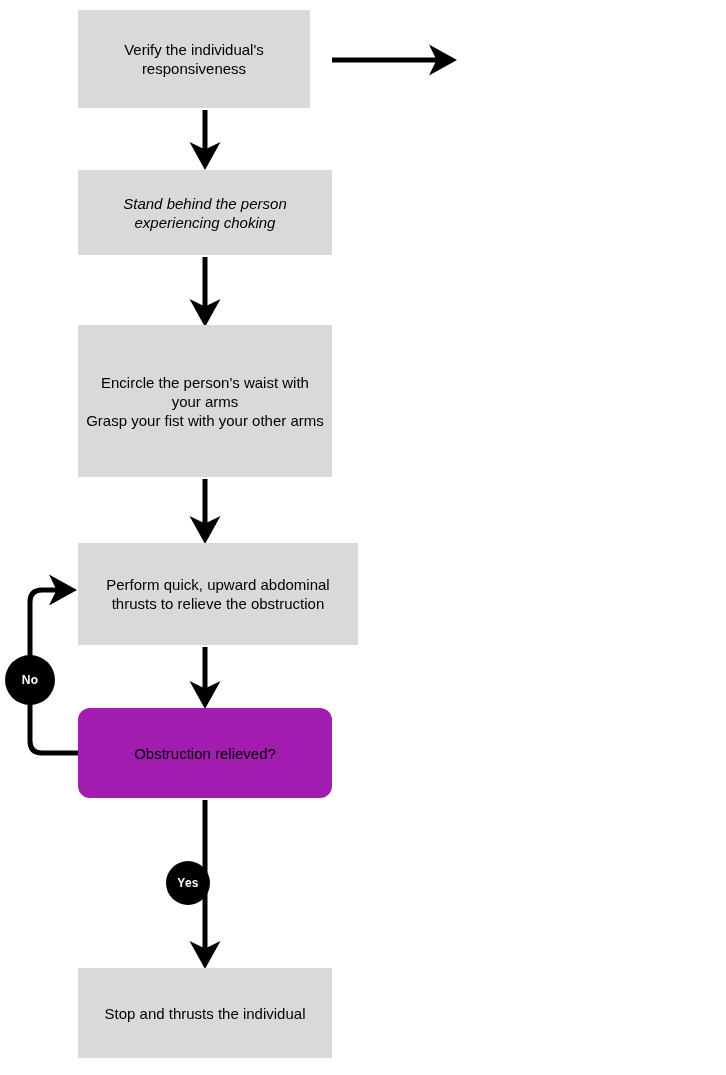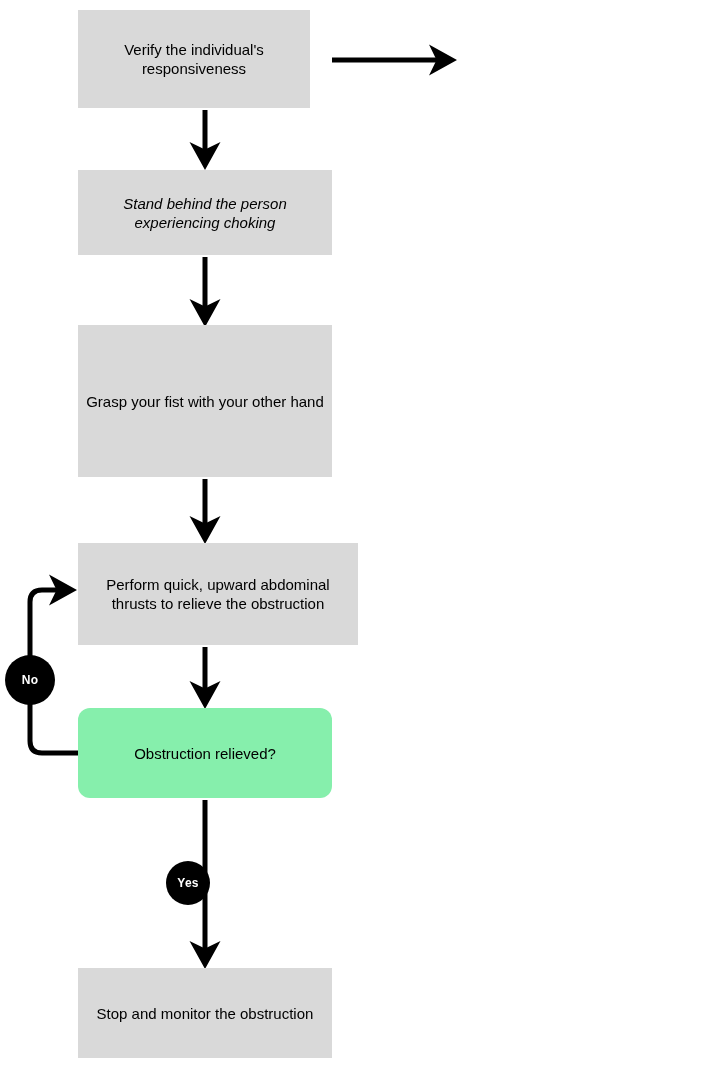--- a/index.html
+++ b/index.html
@@ -39,21 +39,21 @@
     text-align: center;
     color: #000000;
     font-size: 15px;
     line-height: 19px;
     padding: 4px 8px;
   }
   .node-process {
     background: #d9d9d9;
   }
   .node-decision {
-    background: #86efac;
+    background: #a21caf;
     border-radius: 12px;
   }
   .node-lines {
     display: block;
     width: 100%;
   }
   .node-lines .line {
     display: block;
   }
   .edge-label {
@@ -114,34 +114,35 @@
     <span>Verify the individual's responsiveness</span>
   </div>
 
 
   <div id="node-stand" class="node node-process">
     <span>Stand behind the person experiencing choking</span>
   </div>
 
   <div id="node-encircle" class="node node-process">
     <span class="node-lines">
-      <span class="line">Grasp your fist with your other hand</span>
+      <span class="line">Encircle the person's waist with your arms</span>
+      <span class="line">Grasp your fist with your other arms</span>
     </span>
   </div>
 
   <div id="node-thrusts" class="node node-process">
     <span>Perform quick, upward abdominal thrusts to relieve the obstruction</span>
   </div>
 
   <div id="node-relieved" class="node node-decision">
     <span>Obstruction relieved?</span>
   </div>
 
   <div id="node-stop" class="node node-process">
-    <span>Stop and monitor the obstruction</span>
+    <span>Stop and thrusts the individual</span>
   </div>
 
   <div id="label-no" class="edge-label">
     <span>No</span>
   </div>
 
   <div id="label-yes" class="edge-label">
     <span>Yes</span>
   </div>
 

